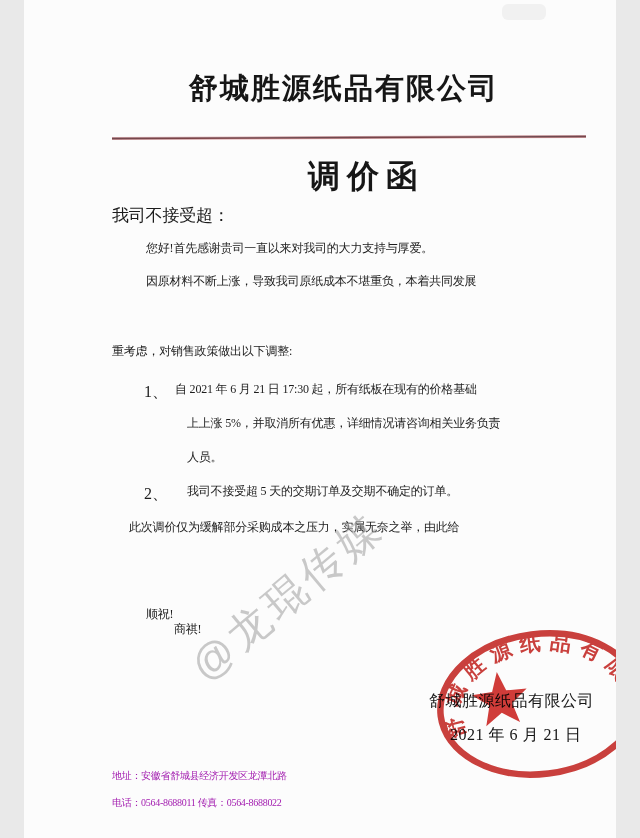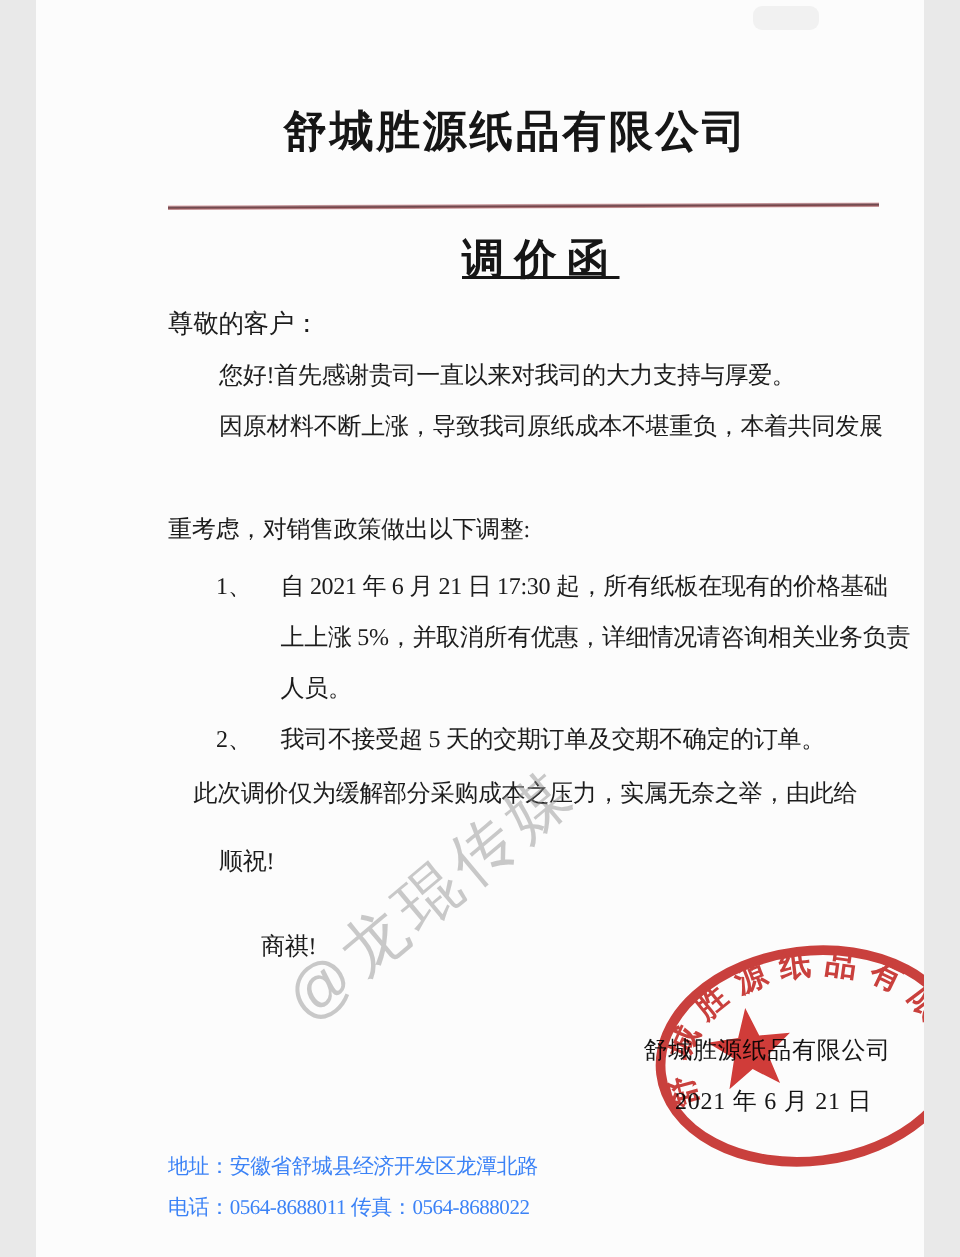--- a/index.html
+++ b/index.html
@@ -13,25 +13,25 @@
     top:70px;left:0;width:640px;text-align:center;
     font-size:29px;font-weight:bold;letter-spacing:2px;color:#161616;
   }
   .header-rule{
     top:136px;left:88px;width:474px;height:3px;
     background:linear-gradient(to bottom,#e2b3b6,#6f4a50 45%,#7c4347 60%,#dfb0b3);
     transform:rotate(-0.25deg);
   }
   .letter-title{
     top:156px;left:284px;
-    font-size:28px;font-weight:bold;letter-spacing:7px;color:#161616;text-decoration:underline;
+    font-size:32px;font-weight:bold;letter-spacing:7px;color:#161616;
   }
-  .body-line{font-size:16px;letter-spacing:-0.2px;color:#1c1c1c;}
+  .body-line{font-size:12px;letter-spacing:-0.2px;color:#1c1c1c;}
   .marker{font-size:16px;color:#1c1c1c;}
-  .footer-line{font-size:14px;letter-spacing:-0.3px;color:#3b82f6;}
+  .footer-line{font-size:10px;letter-spacing:-0.3px;color:#a21caf;}
   .signature-line{font-size:16px;color:#151515;letter-spacing:0.5px;}
   .watermark{
     top:640px;left:190px;
     font-size:42px;letter-spacing:5px;color:rgba(145,145,145,0.48);
     transform:rotate(-40deg);transform-origin:0 100%;
     font-family:"Liberation Sans","DejaVu Sans",sans-serif;
     z-index:5;pointer-events:none;
   }
   .stamp-svg{
     top:626px;left:408px;width:216px;height:156px;
@@ -50,35 +50,35 @@
 
 <div class="page">
 
   <div class="abs smudge" style="top:4px;left:478px;width:44px;height:16px;"></div>
   <div class="abs smudge" style="top:0;left:612px;width:28px;height:66px;"></div>
 
   <div class="abs company-header">舒城胜源纸品有限公司</div>
   <div class="abs header-rule"></div>
   <div class="abs letter-title">调价函</div>
 
-  <div class="abs body-line" style="top:205px;left:88px;font-size:17px;">尊敬的客户：</div>
+  <div class="abs body-line" style="top:205px;left:88px;font-size:17px;">我司不接受超：</div>
   <div class="abs body-line" style="top:241px;left:122px;">您好!首先感谢贵司一直以来对我司的大力支持与厚爱。</div>
   <div class="abs body-line" style="top:275px;left:122px;font-family:Liberation Mono, monospace;">因原材料不断上涨，导致我司原纸成本不堪重负，本着共同发展</div>
   <div class="abs body-line" style="top:344px;left:88px;">重考虑，对销售政策做出以下调整:</div>
 
   <div class="abs marker" style="top:382px;left:120px;">1、</div>
-  <div class="abs body-line" style="top:382px;left:163px;font-family:Liberation Serif, serif;">自 2021 年 6 月 21 日 17:30 起，所有纸板在现有的价格基础</div>
+  <div class="abs body-line" style="top:382px;left:151px;font-family:Liberation Serif, serif;">自 2021 年 6 月 21 日 17:30 起，所有纸板在现有的价格基础</div>
   <div class="abs body-line" style="top:416px;left:163px;">上上涨 5%，并取消所有优惠，详细情况请咨询相关业务负责</div>
   <div class="abs body-line" style="top:450px;left:163px;">人员。</div>
 
   <div class="abs marker" style="top:484px;left:120px;">2、</div>
   <div class="abs body-line" style="top:484px;left:163px;">我司不接受超 5 天的交期订单及交期不确定的订单。</div>
 
   <div class="abs body-line" style="top:520px;left:105px;">此次调价仅为缓解部分采购成本之压力，实属无奈之举，由此给</div>
-  <div class="abs body-line" style="top:565px;left:122px;">顺祝!</div>
+  <div class="abs body-line" style="top:607px;left:122px;">顺祝!</div>
   <div class="abs body-line" style="top:622px;left:150px;">商祺!</div>
 
   <div class="abs signature-line" style="top:691px;left:405px;">舒城胜源纸品有限公司</div>
   <div class="abs signature-line" style="top:725px;left:426px;">2021 年 6 月 21 日</div>
 
   <div class="abs watermark">@龙琨传媒</div>
 
   <svg class="abs stamp-svg" viewBox="0 0 216 156">
     <ellipse cx="108" cy="78" rx="100" ry="70" fill="none" stroke="#c8302c" stroke-width="6.5"></ellipse>
     <polygon fill="#cf2b28" points="69,41 76.1,60.3 96.6,61 80.4,73.7 86,93.5 69,82 52,93.5 57.6,73.7 41.4,61 61.9,60.3"></polygon>

